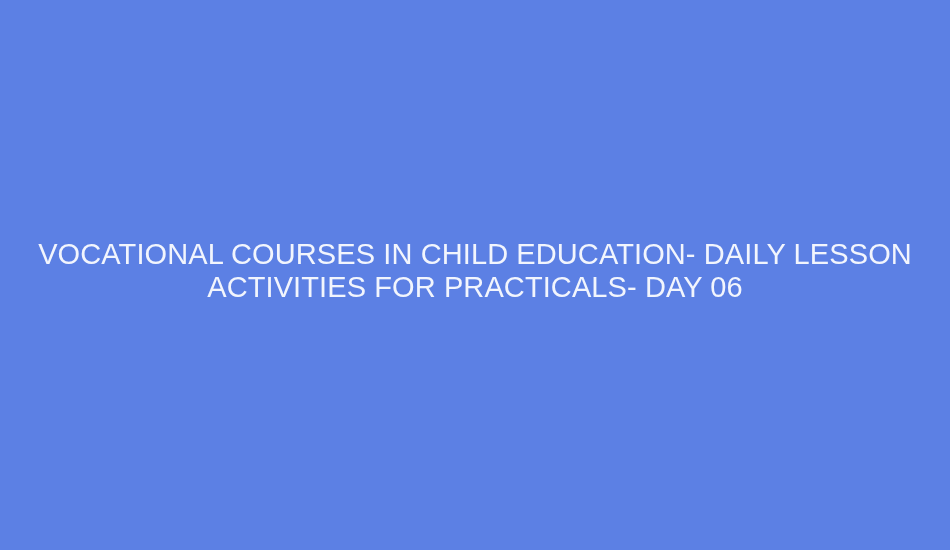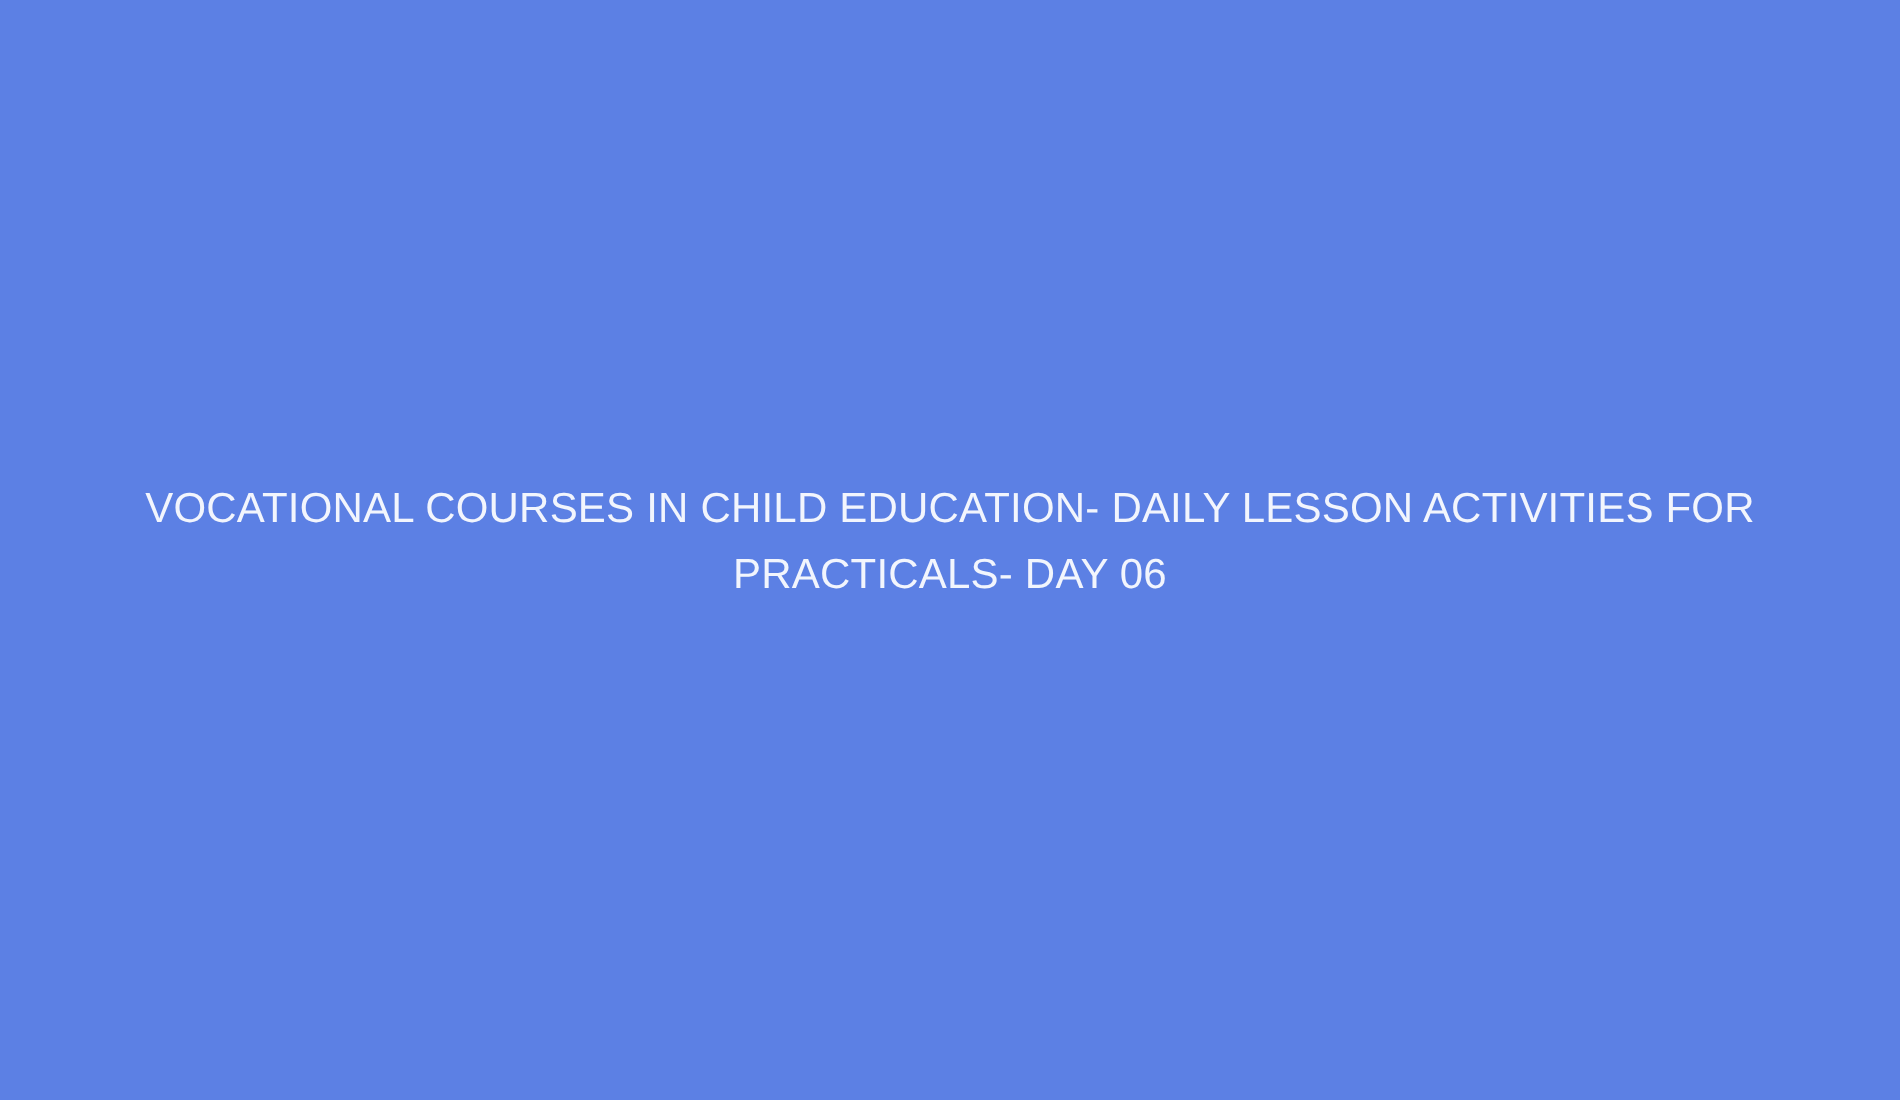--- a/index.html
+++ b/index.html
@@ -38,21 +38,21 @@
     box-sizing: border-box;
   }
   .banner-title {
     margin: 0;
     padding: 0 28px;
     width: 100%;
     box-sizing: border-box;
     text-align: center;
     color: #f2f5fd;
     font-family: "Liberation Sans", sans-serif;
-    font-size: 21px;
+    font-size: 29px;
     font-weight: 400;
     line-height: 33px;
     letter-spacing: 0.1px;
     text-transform: uppercase;
     white-space: pre-line;
     -webkit-font-smoothing: antialiased;
   }
 </style>
 </head>
 <body style="background-color: rgb(92, 128, 228);">

